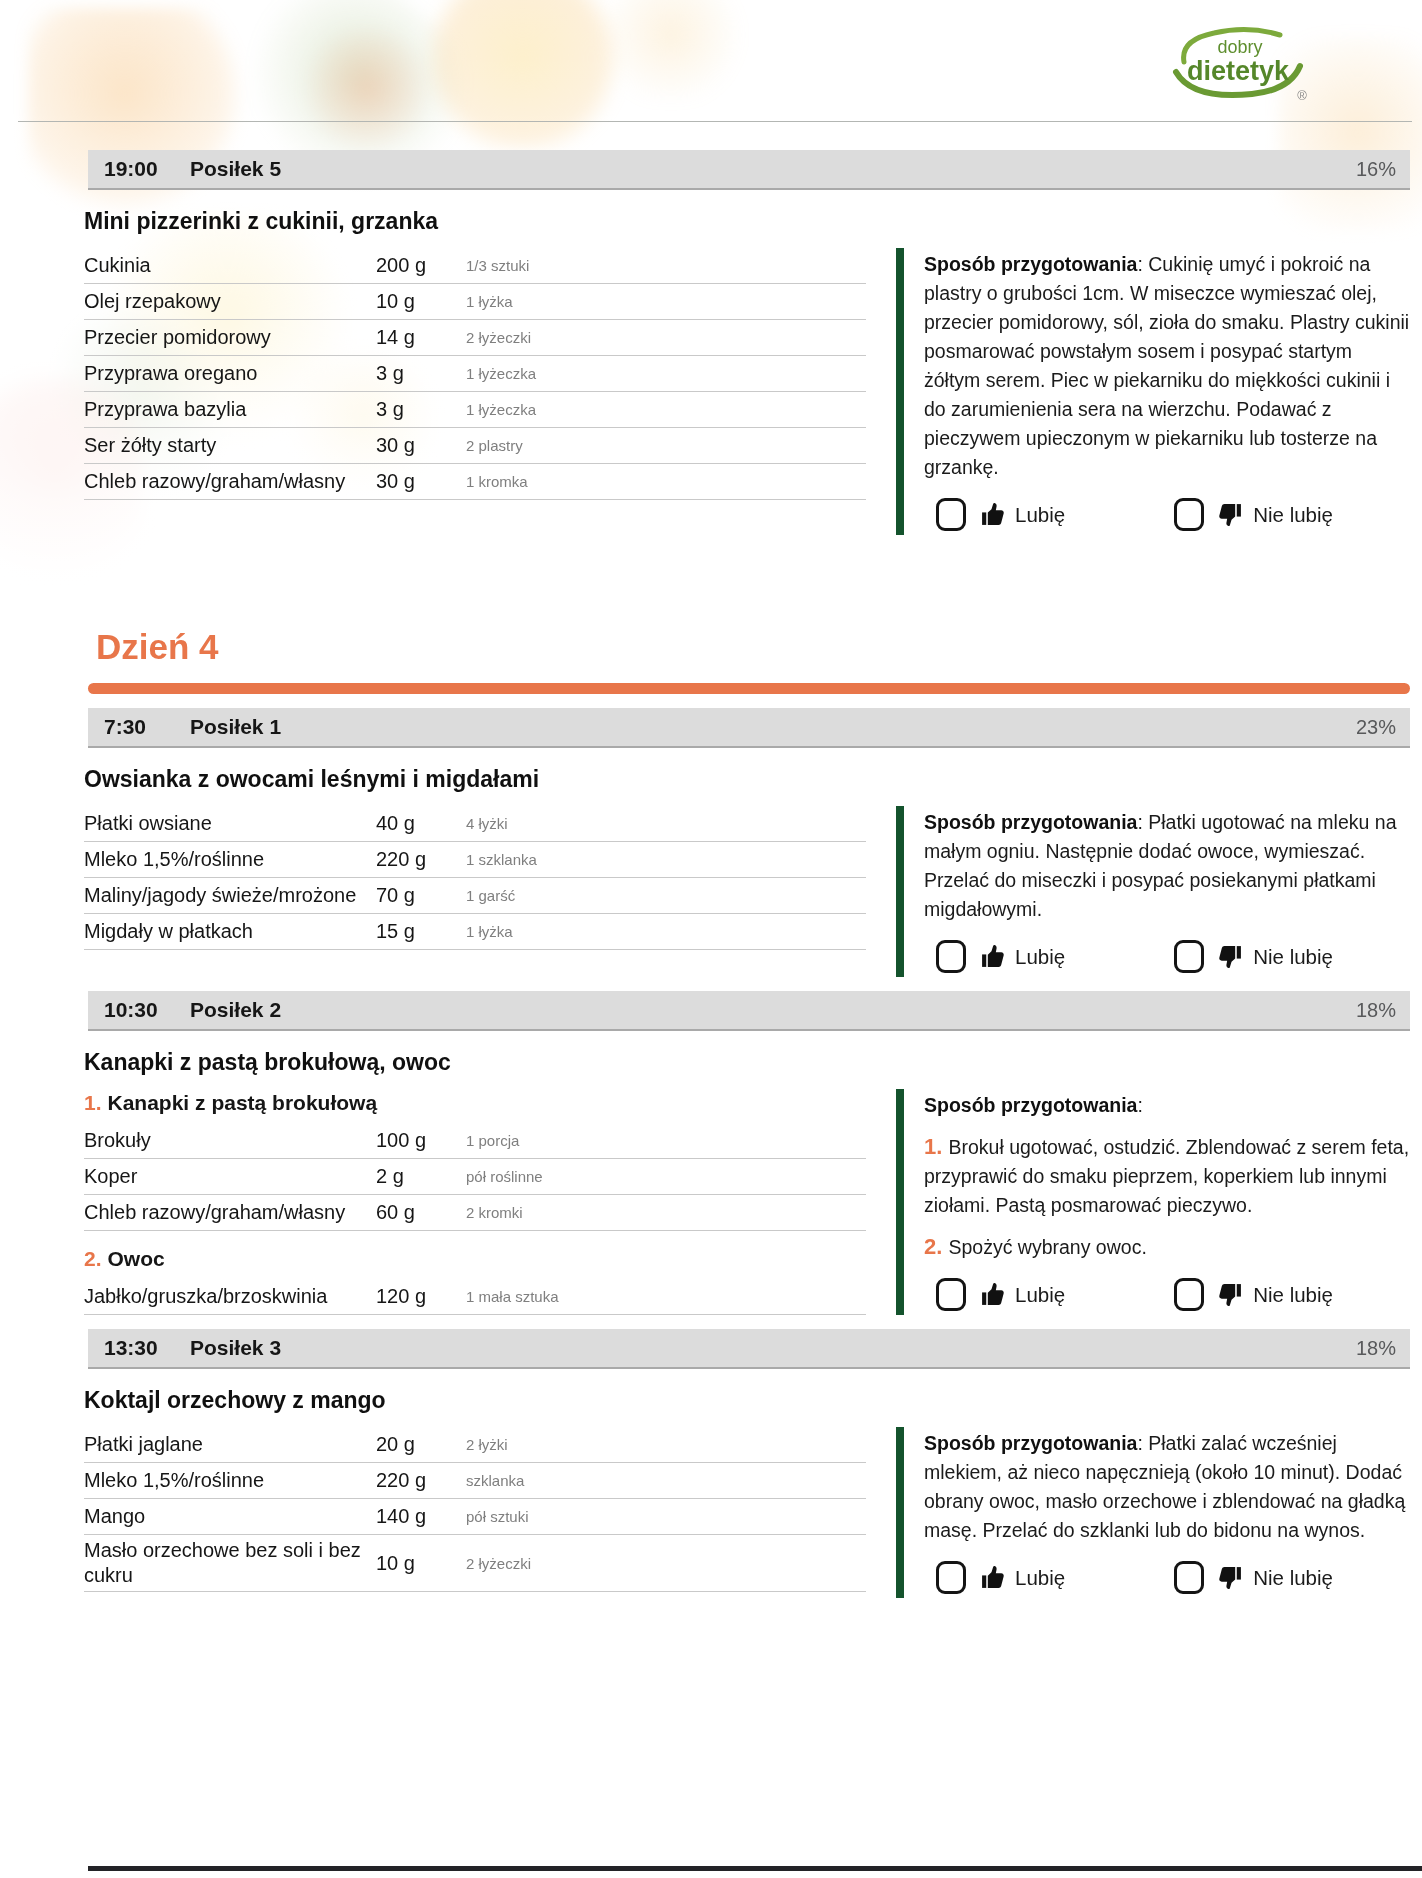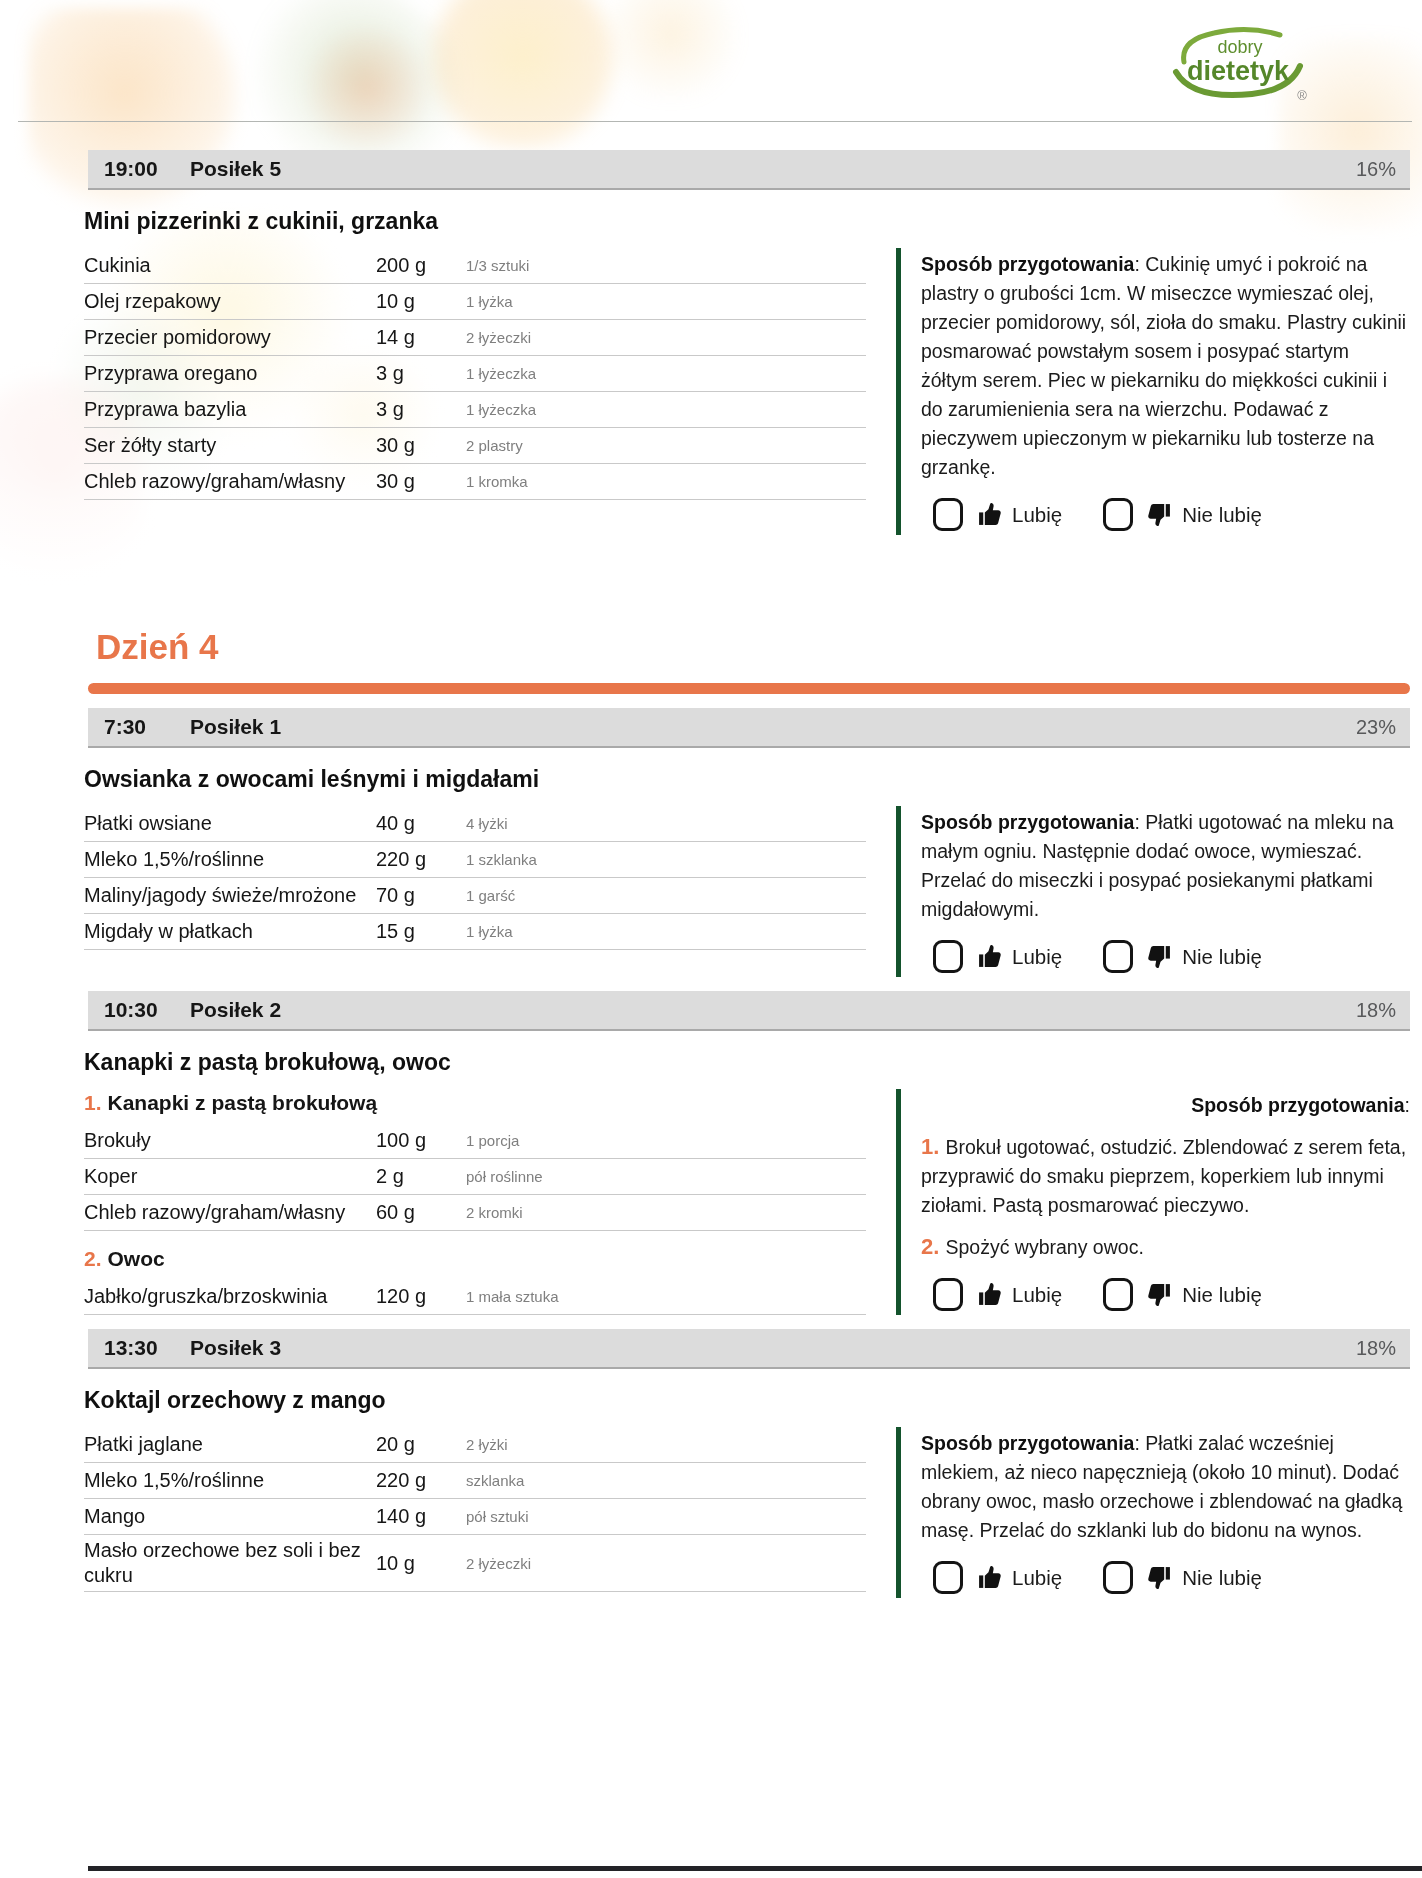--- a/index.html
+++ b/index.html
@@ -46,38 +46,38 @@
   .meal{margin-top:14px;}
   .meal:first-child{margin-top:28px;}
   .meal-header{display:flex;align-items:center;height:40px;margin-left:4px;background:var(--bar-gray);border-bottom:2px solid var(--bar-border);font-size:21px;font-weight:bold;}
   .meal-time{width:72px;margin-left:16px;}
   .meal-name{margin-left:14px;}
   .meal-percent{margin-left:auto;margin-right:14px;font-weight:400;color:var(--percent-gray);font-size:20px;}
 
   .dish{margin:16px 0 12px;font-size:23px;line-height:30px;font-weight:bold;color:#101010;}
 
   .meal-body{display:grid;grid-template-columns:782px 1fr;align-items:start;}
-  .prep{border-left:5px solid #14532d;margin-left:30px;padding-left:20px;min-height:100%;}
+  .prep{border-left:8px solid #14532d;margin-left:30px;padding-left:20px;min-height:100%;}
 
   .group-heading{font-size:21px;font-weight:bold;margin:16px 0 8px;}
   .group:first-child .group-heading{margin-top:2px;}
   .group-num{color:var(--accent);margin-right:6px;}
 
   .t-row{display:grid;grid-template-columns:292px 90px 1fr;align-items:center;min-height:36px;border-bottom:1px solid var(--row-line);padding:3px 0;}
   .ing-name{font-size:20px;line-height:25px;padding-right:8px;}
   .ing-amount{font-size:20px;}
   .ing-measure{font-size:15px;color:var(--measure-gray);}
 
   .prep-p{font-size:19.5px;line-height:29px;color:#1b1b1b;margin-top:2px;}
   .prep-p b{color:#101010;}
   .prep-step{margin-top:12px;}
-  .prep-label-line{margin-top:2px;text-align:right;}
+  .prep-label-line{margin-top:2px;}
   .step-num{color:var(--accent);font-weight:bold;font-size:22px;}
 
-  .like-row{display:flex;align-items:center;gap:41px;margin:16px 0 4px 12px;}
+  .like-row{display:flex;align-items:center;gap:109px;margin:16px 0 4px 12px;}
   .like-opt{display:flex;align-items:center;}
   .cb{width:30px;height:33px;border:3px solid #141414;border-radius:9px;background:#fff;display:inline-block;cursor:pointer;}
   .thumb{margin-left:14px;width:25px;height:25px;display:inline-block;}
   .thumb svg{width:100%;height:100%;fill:#111;}
   .thumb.down svg{transform:rotate(180deg);}
   .like-label{margin-left:10px;font-size:20.5px;color:#1b1b1b;}
 
   .day-block{margin-top:92px;}
   .day-title{padding-left:12px;font-size:35px;line-height:40px;font-weight:bold;color:var(--accent);}
   .day-bar{height:11px;margin:16px 0 5px 4px;border-radius:7px;background:var(--accent);}

